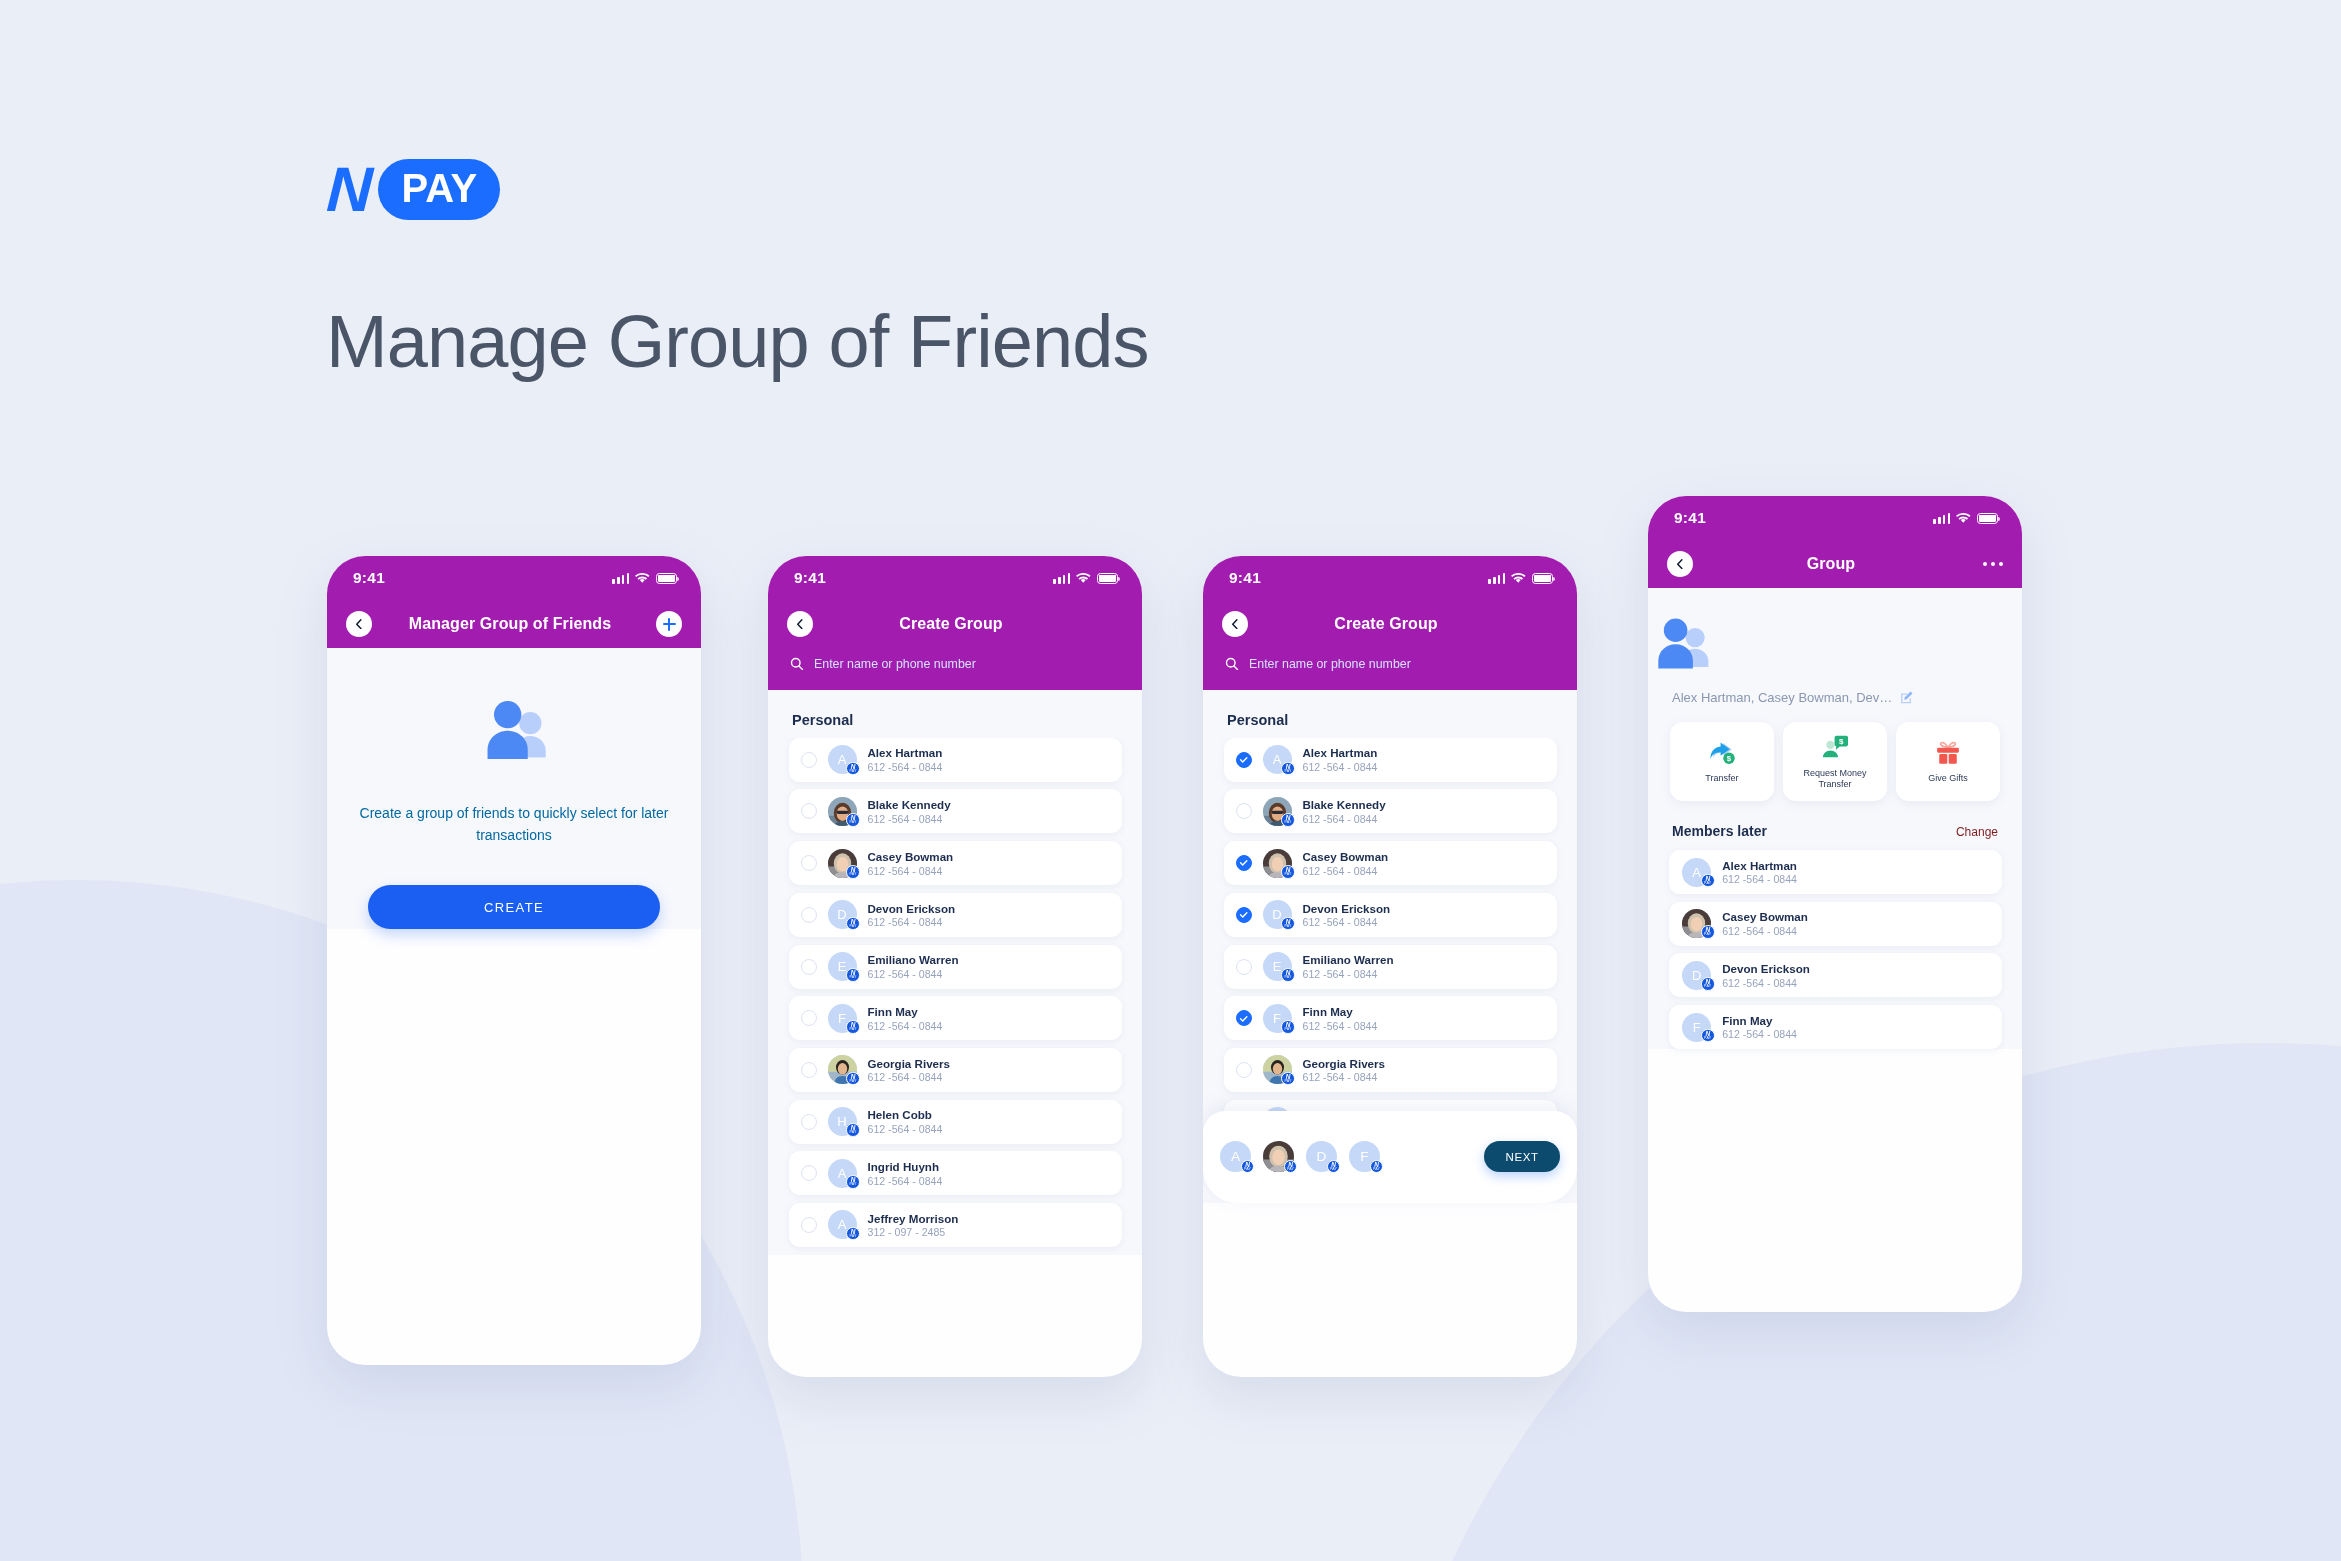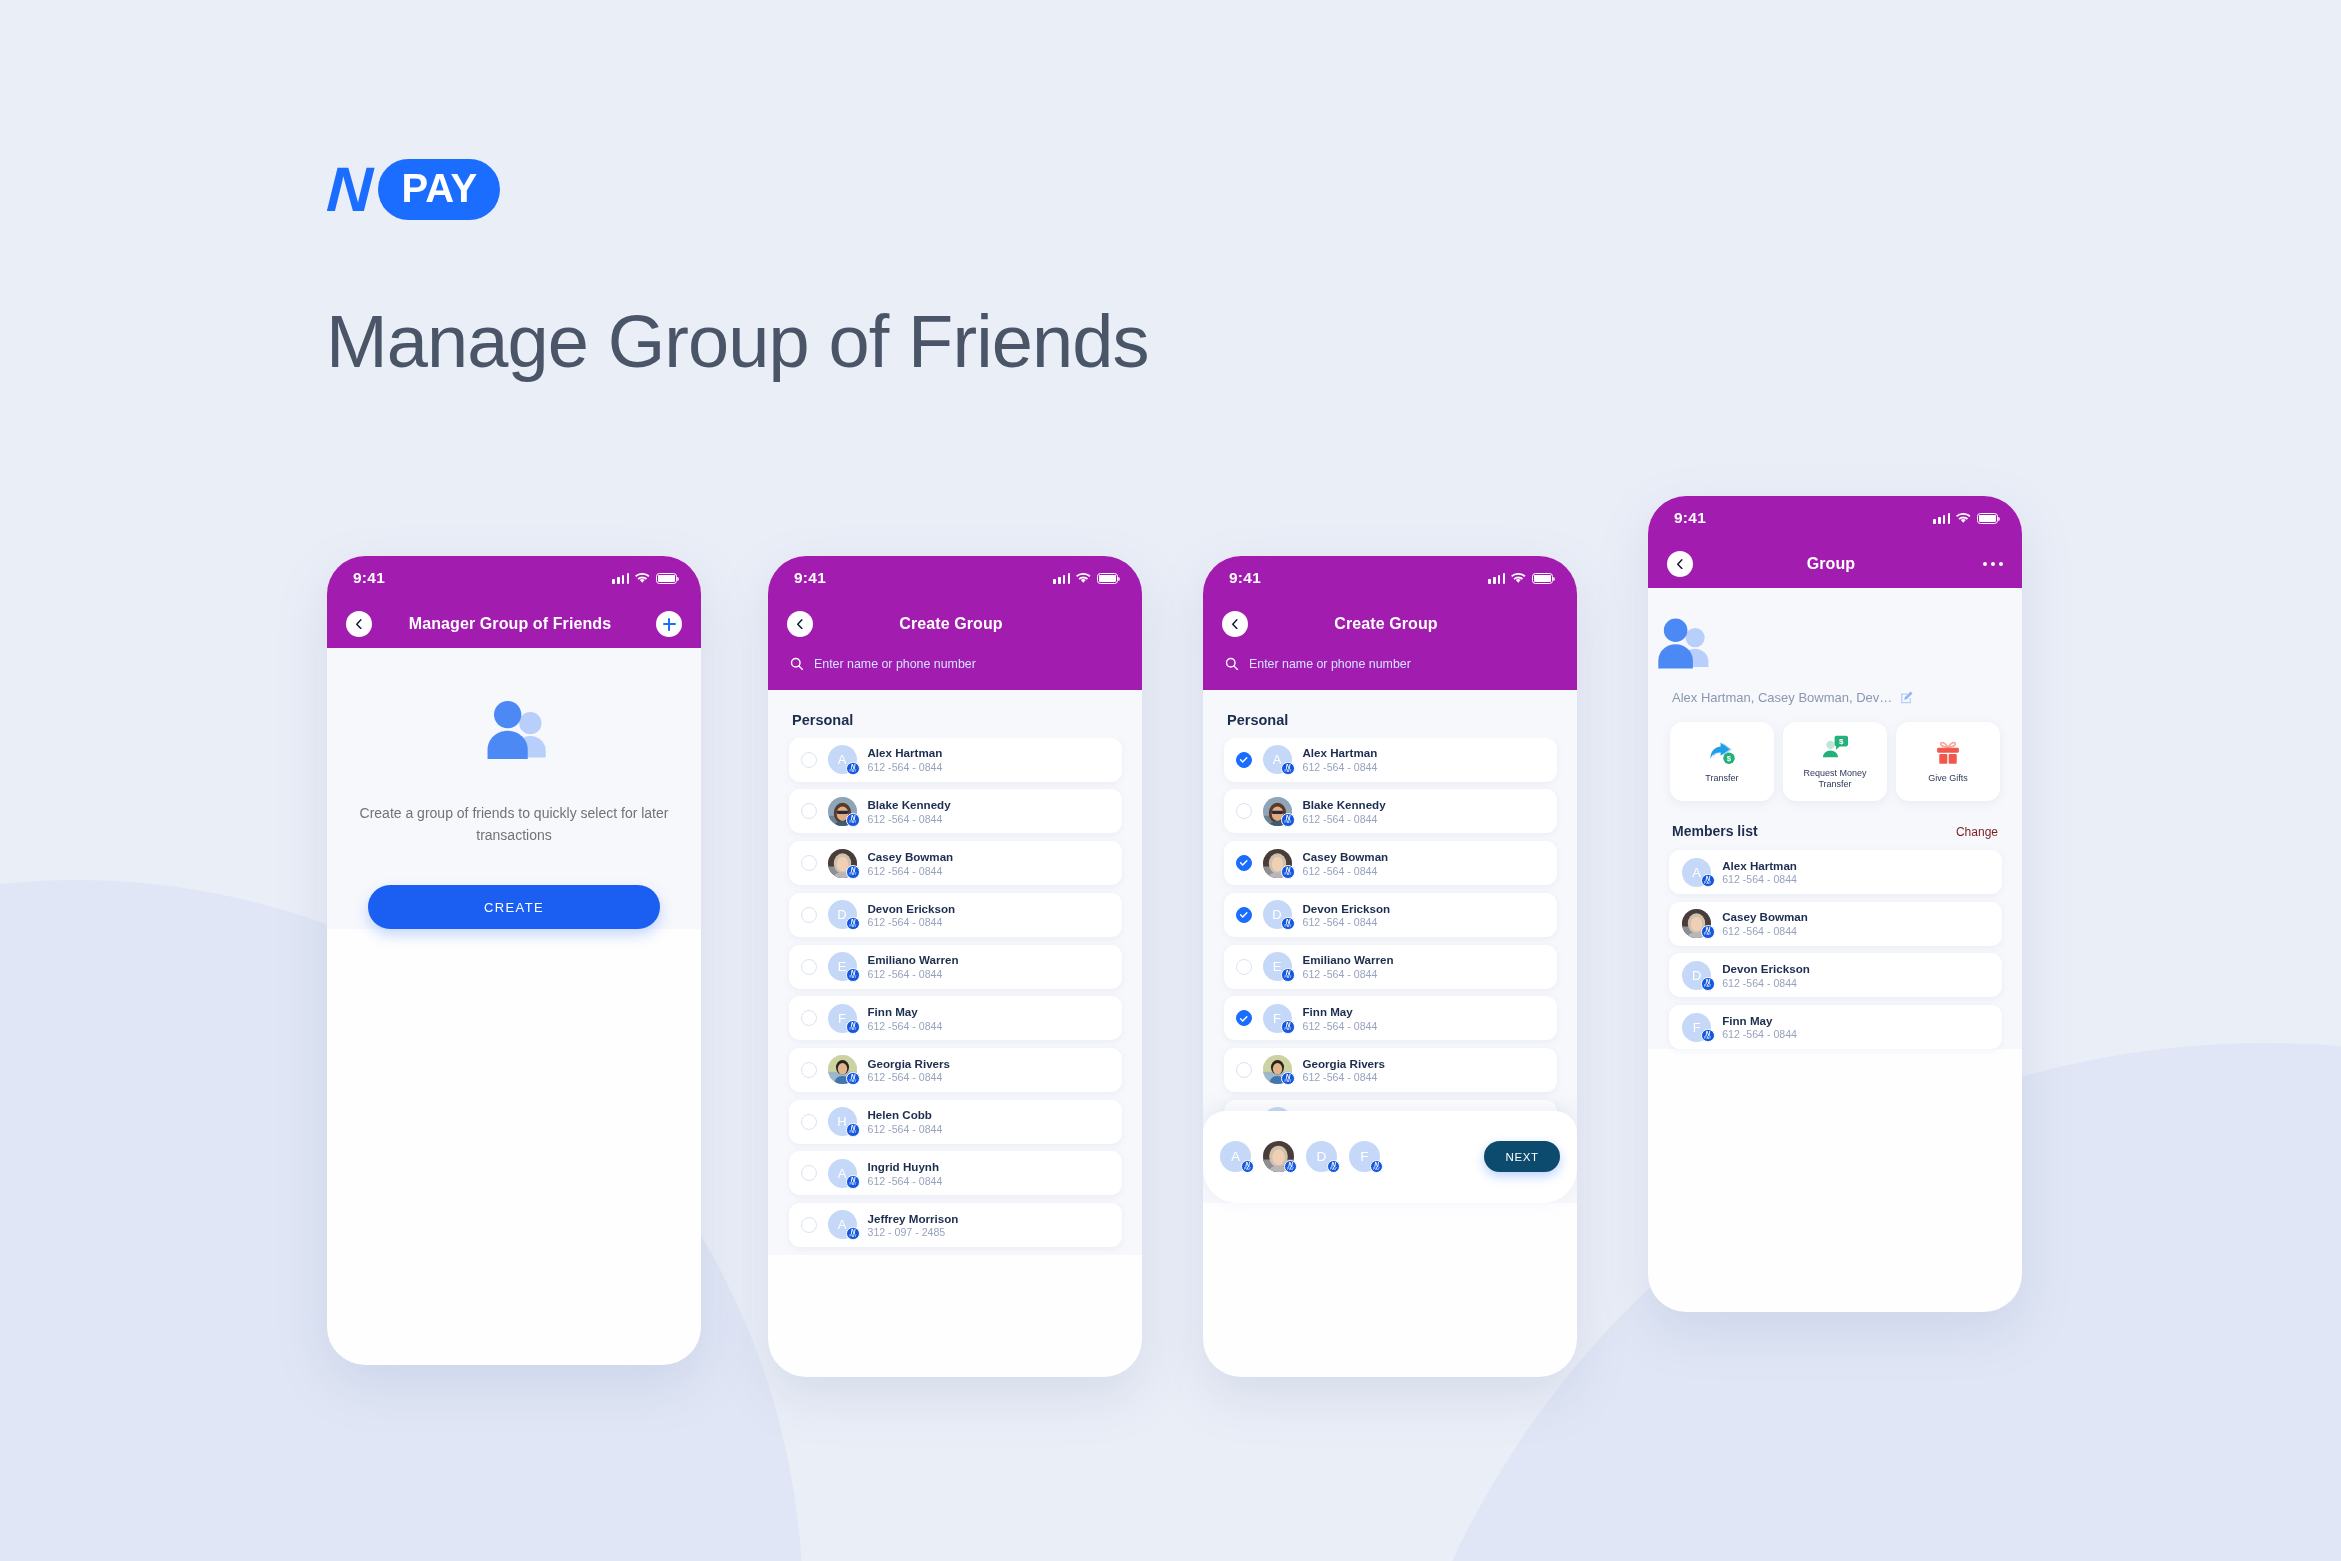--- a/index.html
+++ b/index.html
@@ -112,21 +112,21 @@
     font-size: 12.4px; font-family: "Liberation Sans", sans-serif; width: 100%;
   }
   .search-input::placeholder { color: #d3e2ff; opacity: 1; }
 
   
   .body { background: #f7f8fc; width: 100%; flex: 1; position: relative; }
 
   
   .empty-wrap { padding: 51px 31px 0 31px; text-align: center; }
   .group-illu { margin: 0 auto 39px auto; width: 77px; height: 62px; }
-  .empty-text { font-size: 14px; line-height: 1.55; color: #737373; }
+  .empty-text { font-size: 14px; line-height: 1.55; color: #0369a1; }
   .create-btn {
     margin: 39px 10.3px 0 10.3px; height: 44px; border-radius: 24px;
     background: #1a5ff2; color: #fff; font-size: 13px; letter-spacing: 1.4px;
     display: flex; align-items: center; justify-content: center;
     box-shadow: 0 6px 13.7px rgba(26,95,242,.25);
   }
 
   
   .section-title {
     font-size: 14.5px; font-weight: bold; color: #1d2d4f;
@@ -853,21 +853,21 @@
               <path d="M20 12c3-4.5 6.5-8 9.5-6.6 2.7 1.3.9 5.6-9.5 6.6Z" fill="none" stroke="#f8a79f" stroke-width="2.4" stroke-linecap="round"></path>
               <rect x="4.5" y="12.5" width="31" height="7" rx="1.6" fill="#f2574d"></rect>
               <rect x="7.5" y="21.5" width="11.5" height="14" rx="1.4" fill="#f2574d"></rect>
               <rect x="21" y="21.5" width="11.5" height="14" rx="1.4" fill="#f2574d"></rect>
             </svg>
           </div>
           <div class="lbl">Give Gifts</div>
         </div>
       </div>
       <div class="members-head">
-        <div class="members-title">Members list</div>
+        <div class="members-title">Members later</div>
         <div class="change-link">Change</div>
       </div>
       <div class="list" id="members4">
   <div class="mrow">
     <div class="av-wrap">
       <div class="av">
                 <span>A</span>
               </div>
       <div class="npay-badge">
                 <b>N</b>

